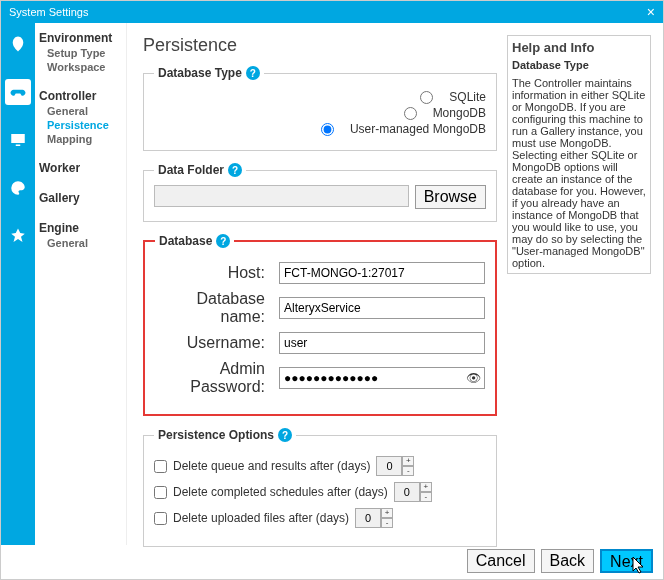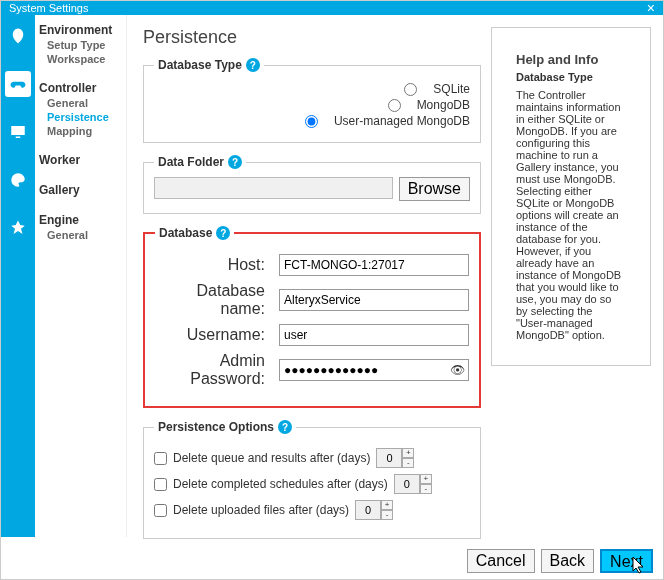--- a/index.html
+++ b/index.html
@@ -1,17 +1,17 @@
 <!DOCTYPE html>
 <html><head>
 <meta charset="utf-8">
 <style>
   * { box-sizing: border-box; margin: 0; padding: 0; font-family: Arial, Helvetica, sans-serif; }
   body { background: #fff; width: 664px; height: 580px; overflow: hidden; border: 1px solid #ccc; position: relative; }
-  .titlebar { background: #00a7e1; color: #fff; height: 14px; display: flex; align-items: center; padding: 0 8px; font-size: 11px; justify-content: space-between; }
+  .titlebar { background: #00a7e1; color: #fff; height: 22px; display: flex; align-items: center; padding: 0 8px; font-size: 11px; justify-content: space-between; }
   .titlebar .close { font-size: 14px; cursor: pointer; }
   .body { display: flex; height: 522px; }
   .iconbar { width: 34px; background: #00a7e1; display: flex; flex-direction: column; align-items: center; padding-top: 8px; gap: 22px; }
   .iconbar .item { width: 26px; height: 26px; display:flex; align-items:center; justify-content:center; border-radius:3px; }
   .iconbar .item.active { background: #fff; }
   .iconbar svg { fill: #fff; width: 18px; height: 18px; }
   .iconbar .item.active svg { fill: #00a7e1; }
   .nav { width: 92px; background: #fff; padding: 8px 4px; font-size: 11px; color: #555; border-right: 1px solid #eee; }
   .nav .group { margin-bottom: 16px; }
   .nav .group-title { font-weight: bold; color: #333; font-size: 12px; margin-bottom: 2px; }
@@ -33,21 +33,21 @@
   .form-row label { width:110px; text-align:right; margin-right:14px; font-size:16px; color:#333;}
   .form-row input { flex:1; height:22px; border:1px solid #999; padding:4px 4px; font-size:12px; }
   .pw-eye { width:22px; height:22px; border:1px solid #999; border-left:none; display:flex; align-items:center; justify-content:center; font-size:12px; background:#fff; cursor:pointer;}
   .pw-wrap { display:flex; flex:1; }
   .pw-wrap input { border-right:none; }
   .opt-row { display:flex; align-items:center; margin:6px 0; font-size:12px; gap:6px;}
   .spinner { display:flex; align-items:center;}
   .spinner input { width:26px; height:20px; border:1px solid #aaa; background:#f0f0f0; text-align:center; font-size:11px;}
   .spinner .buttons { display:flex; flex-direction:column;}
   .spinner .buttons span { width:12px; height:10px; border:1px solid #aaa; background:#f5f5f5; font-size:8px; line-height:8px; text-align:center; cursor:pointer;}
-  .help-panel { width:160px; border:1px solid #ccc; padding:24px; font-size:11px; color:#333; height: max-content;}
+  .help-panel { width:144px; border:1px solid #ccc; padding:4px; font-size:11px; color:#333; height: max-content;}
   .help-panel h3 { font-size:13px; color:#444; margin-bottom:2px;}
   .help-panel .sub { font-weight:bold; margin:4px 0 6px; font-size:11px;}
   .footer { position:absolute; bottom:6px; right:10px; display:flex; gap:6px; }
   .footer .btn { min-width:48px; height:24px; }
   .footer .btn.primary { background:#00c8ff; border:2px solid #0088cc; color:#000;}
   .cursor { position:absolute; bottom:4px; right:16px; pointer-events:none;}
 </style>
 </head>
 <body>
 

